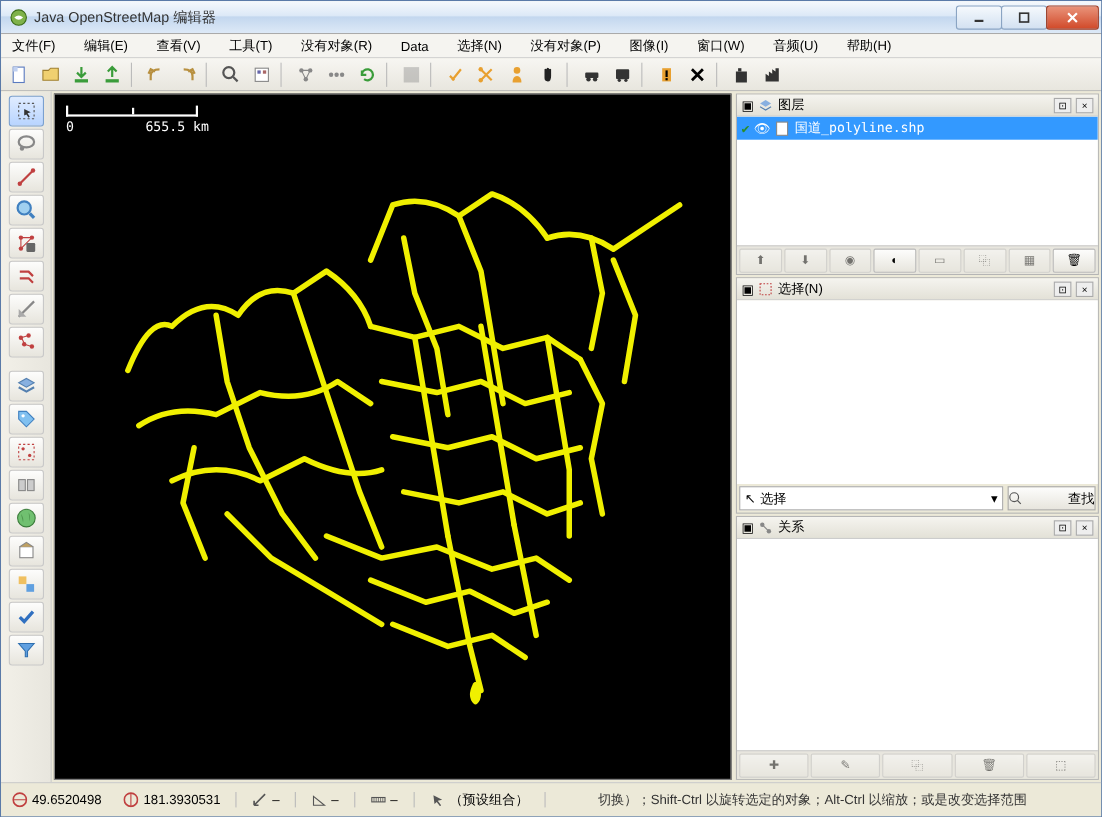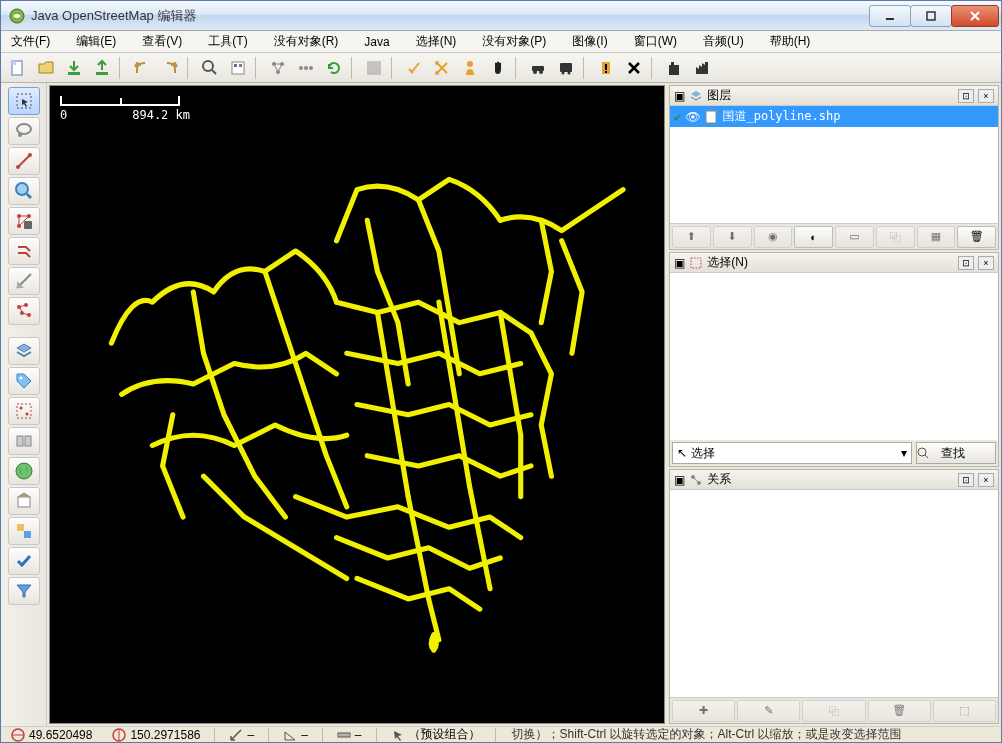--- a/index.html
+++ b/index.html
@@ -30,25 +30,25 @@
 .panel-header { height: 20px; background: linear-gradient(to bottom, #f5f4ef, #e3e1d7); display: flex; align-items: center; padding: 0 4px; border-bottom: 1px solid #ccc; font-size: 12px; gap: 4px; }
 .panel-header .spacer { flex: 1; }
 .panel-header .hbtn { width: 16px; height: 14px; border: 1px solid #aaa; background: #eee; font-size: 9px; display: flex; align-items: center; justify-content: center; }
 .panel-body { flex: 1; background: #fff; overflow: auto; }
 .layer-row { display: flex; align-items: center; background: #3399ff; color: #fff; padding: 2px 4px; gap: 4px; font-family: monospace; font-size: 12px; }
 .panel-footer { height: 26px; background: #e8e6de; display: flex; align-items: center; padding: 2px; gap: 2px; border-top: 1px solid #ccc; }
 .fbtn { flex: 1; height: 22px; border: 1px solid #bbb; background: linear-gradient(to bottom, #fdfdfc, #e7e5dd); border-radius: 2px; display: flex; align-items: center; justify-content: center; font-size: 11px; }
 .fbtn.disabled { opacity: 0.5; }
 .sel-row { display: flex; gap: 4px; padding: 2px; }
 .sel-dd { flex: 1; height: 22px; border: 1px solid #aaa; background: #fff; display: flex; align-items: center; padding: 0 4px; font-size: 12px; }
-.sel-btn { width: 80px; height: 22px; border: 1px solid #aaa; background: linear-gradient(to bottom, #fdfdfc, #e7e5dd); display: flex; align-items: center; justify-content: flex-start; gap: 12px; }
-.statusbar { height: 16px; background: #ece9d8; border-top: 1px solid #ccc; display: flex; align-items: center; padding: 0 4px; font-size: 12px; gap: 8px; }
+.sel-btn { width: 80px; height: 22px; border: 1px solid #aaa; background: linear-gradient(to bottom, #fdfdfc, #e7e5dd); display: flex; align-items: center; justify-content: space-between; gap: 0; }
+.statusbar { height: 31px; background: #ece9d8; border-top: 1px solid #ccc; display: flex; align-items: center; padding: 0 4px; font-size: 12px; gap: 8px; }
 .statusbar .cell { display: flex; align-items: center; gap: 4px; padding: 0 6px; }
 .statusbar .sep { border-left: 1px solid #bbb; height: 14px; }
-.statusbar .hint { flex: 1; text-align: left; padding-left: 8px; color: #333; white-space: nowrap; overflow: hidden; }
+.statusbar .hint { flex: 1; text-align: left; padding-left: 8px; color: #333; white-space: nowrap; overflow: hidden; margin-left: 32px; }
 svg.mapsvg { width: 100%; height: 100%; }
 </style>
 </head>
 <body>
 
 <div class="window">
   <div class="titlebar">
     <span class="app-icon">
       <svg viewBox="0 0 16 16">
           <circle cx="8" cy="8" r="7" fill="#7fb24a" stroke="#3a6b16"></circle>
@@ -74,21 +74,21 @@
         </div>
     </div>
   </div>
 
   <div class="menubar">
     <span class="mi">文件(F)</span>
     <span class="mi">编辑(E)</span>
     <span class="mi">查看(V)</span>
     <span class="mi">工具(T)</span>
     <span class="mi">没有对象(R)</span>
-    <span class="mi">Java</span>
+    <span class="mi">Data</span>
     <span class="mi">选择(N)</span>
     <span class="mi">没有对象(P)</span>
     <span class="mi">图像(I)</span>
     <span class="mi">窗口(W)</span>
     <span class="mi">音频(U)</span>
     <span class="mi">帮助(H)</span>
   </div>
 
   <div class="toolbar">
     <div class="tbtn">
@@ -343,21 +343,21 @@
             <path d="M3 4 L17 4 L11 11 L11 16 L9 16 L9 11 Z" fill="#60a0e0" stroke="#3070b0"></path>
           </svg>
         </div>
     </div>
 
     <div class="mapview">
       <div class="scalebar">
         <div class="line"></div>
         <div class="labels">
             <span>0</span>
-            <span>894.2 km</span>
+            <span>655.5 km</span>
           </div>
       </div>
       <svg class="mapsvg" viewBox="0 0 600 620" preserveAspectRatio="xMidYMid meet">
         <g stroke="#f0f000" stroke-width="5" fill="none" stroke-linecap="round" stroke-linejoin="round">
           <path d="M60 250 Q80 200 100 210 Q130 180 160 200 Q180 170 210 180 L240 160 Q270 180 280 210"></path>
           <path d="M70 300 Q100 280 140 290 L180 270 Q220 280 250 260 L280 280"></path>
           <path d="M100 350 Q140 330 180 350 L220 330 Q260 350 290 340"></path>
           <path d="M140 200 L150 260 L170 320 L200 380 L230 420"></path>
           <path d="M210 180 L230 240 L250 300 L270 360 L290 410"></path>
           <path d="M280 150 L300 100 Q330 90 360 110 L390 90 Q420 100 440 130"></path>
@@ -480,21 +480,21 @@
           <circle cx="7" cy="7" r="6" fill="none" stroke="#c04040" stroke-width="1.5"></circle>
           <path d="M1 7 L13 7" stroke="#c04040"></path>
         </svg>
         <span>49.6520498</span>
       </div>
     <div class="cell">
         <svg width="14" height="14">
           <circle cx="7" cy="7" r="6" fill="none" stroke="#c04040" stroke-width="1.5"></circle>
           <path d="M7 1 L7 13" stroke="#c04040"></path>
         </svg>
-        <span>150.2971586</span>
+        <span>181.3930531</span>
       </div>
     <div class="sep"></div>
     <div class="cell">
         <svg width="14" height="14">
           <path d="M2 12 L12 2 M2 12 L6 12 M2 12 L2 8" stroke="#555" stroke-width="1.5" fill="none"></path>
         </svg>
         <span>–</span>
       </div>
     <div class="sep"></div>
     <div class="cell">

